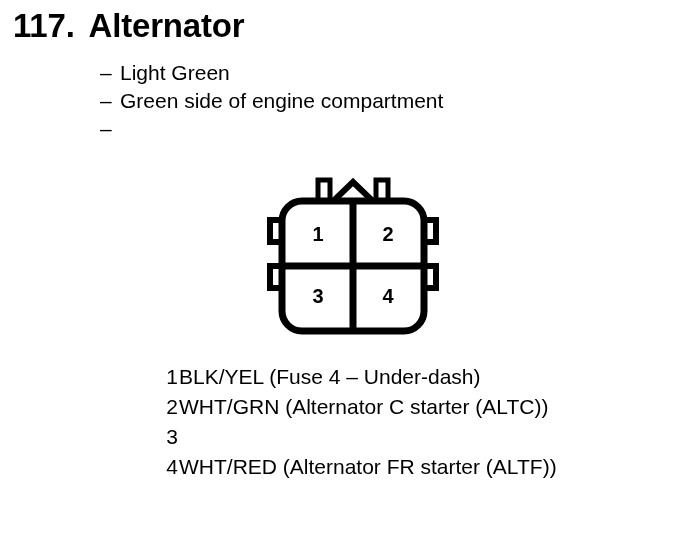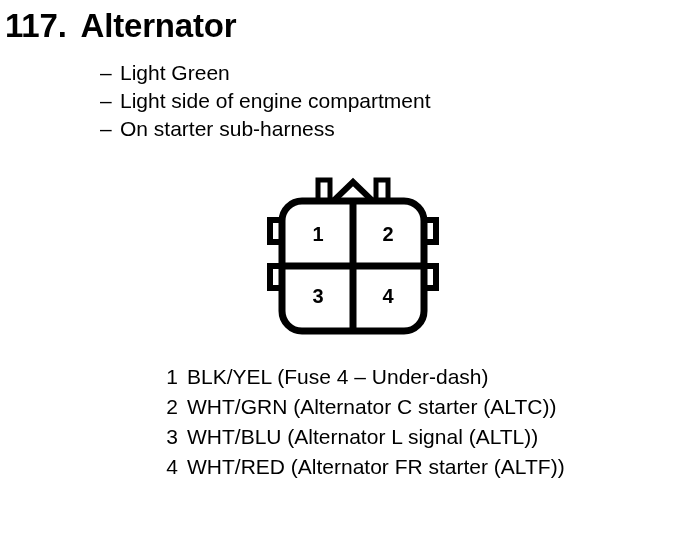--- a/index.html
+++ b/index.html
@@ -14,21 +14,21 @@
     position: relative;
     overflow: hidden;
     font-family: "Liberation Sans", sans-serif;
     color: #000000;
     -webkit-font-smoothing: none;
   }
 
   
   .page-title {
     position: absolute;
-    left: 5px;
+    left: 13px;
     top: 7px;
     font-size: 33px;
     font-weight: bold;
     letter-spacing: -0.2px;
     white-space: nowrap;
     line-height: 38px;
   }
   .title-num { margin-right: 14px; }
 
   
@@ -85,42 +85,41 @@
     display: flex;
     align-items: baseline;
   }
   .legend-num {
     flex: 0 0 20px;
     width: 20px;
     text-align: right;
   }
   .legend-desc {
     flex: 0 0 auto;
-    margin-left: 9px;
+    margin-left: 1px;
   }
 </style>
 </head>
 <body>
 
 <div class="page-title">
   <span class="title-num">117.</span><span>Alternator</span>
 </div>
 
 <div class="attr-list">
   <div class="attr-row">
     <span class="attr-dash">–</span>
     <span class="attr-text">Light Green</span>
   </div>
   <div class="attr-row">
     <span class="attr-dash">–</span>
-    <span class="attr-text">Light side of engine compartment</span>
+    <span class="attr-text">Green side of engine compartment</span>
   </div>
   <div class="attr-row">
     <span class="attr-dash">–</span>
-    <span class="attr-text">On starter sub-harness</span>
   </div>
 </div>
 
 <div class="connector-wrap">
   <svg class="connector-svg" viewBox="0 0 190 172" xmlns="http://www.w3.org/2000/svg">
 
     <rect x="60" y="12" width="12" height="22" fill="none" stroke="#000" stroke-width="5"></rect>
     <rect x="118" y="12" width="12" height="22" fill="none" stroke="#000" stroke-width="5"></rect>
 
     <path d="M 66 42 L 95 14 L 124 42" fill="none" stroke="#000" stroke-width="6" stroke-linejoin="miter"></path>
@@ -149,19 +148,18 @@
   <div class="legend-row">
     <span class="legend-num">1</span>
     <span class="legend-desc">BLK/YEL (Fuse 4 – Under-dash)</span>
   </div>
   <div class="legend-row">
     <span class="legend-num">2</span>
     <span class="legend-desc">WHT/GRN (Alternator C starter (ALTC))</span>
   </div>
   <div class="legend-row">
     <span class="legend-num">3</span>
-    <span class="legend-desc">WHT/BLU (Alternator L signal (ALTL))</span>
   </div>
   <div class="legend-row">
     <span class="legend-num">4</span>
     <span class="legend-desc">WHT/RED (Alternator FR starter (ALTF))</span>
   </div>
 </div>
 
 </body></html>

